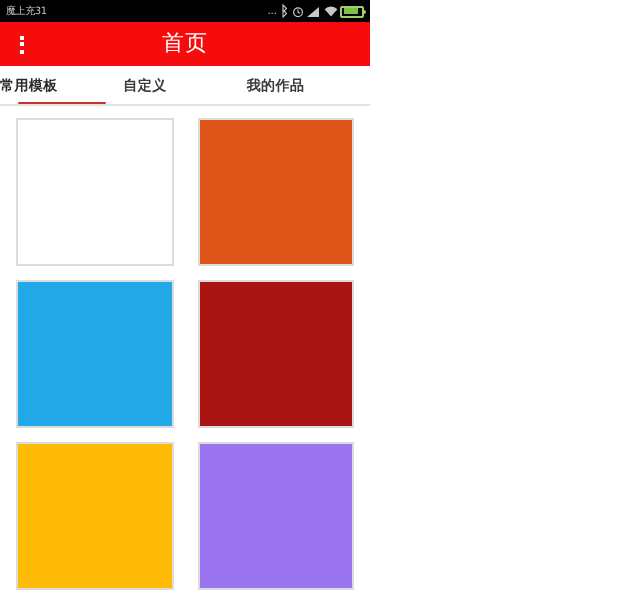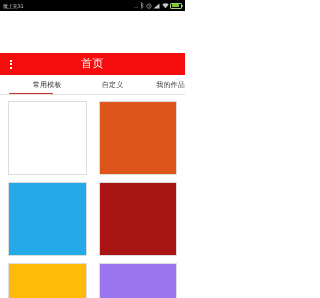--- a/index.html
+++ b/index.html
@@ -131,23 +131,24 @@
     background: #ffffff;
     display: flex;
     align-items: stretch;
     border-bottom: 1px solid #e2e2e2;
     flex: 0 0 auto;
   }
   .tab {
     flex: 1 1 0;
     display: flex;
     align-items: center;
-    justify-content: flex-end;
+    justify-content: flex-start;
     position: relative;
     cursor: pointer;
+    font-weight: bold;
   }
   .tab-label {
     font-size: 7px;
     line-height: 8px;
     color: #3c3c3c;
     letter-spacing: 0.2px;
     white-space: nowrap;
   }
   .tab.active .tab-label {
     color: #2b2b2b;
@@ -209,21 +210,21 @@
       </svg>
       <svg class="ico" width="7" height="6" viewBox="0 0 14 12">
         <path d="M7 10.5 L0.6 3.2 A9 9 0 0 1 13.4 3.2 Z" fill="#c8c8c8"></path>
       </svg>
       <span class="battery">
           <i style="width: 72%;"></i>
         </span>
     </div>
   </div>
 
-  <div class="app-bar" style="background: rgb(246, 12, 12); margin-top: 42px;">
+  <div class="app-bar" style="background: rgb(246, 12, 12);">
     <div class="overflow-btn">
       <span></span>
       <span></span>
       <span></span>
     </div>
     <div class="app-title">首页</div>
   </div>
 
   <div class="tab-bar">
     <div class="tab active">

